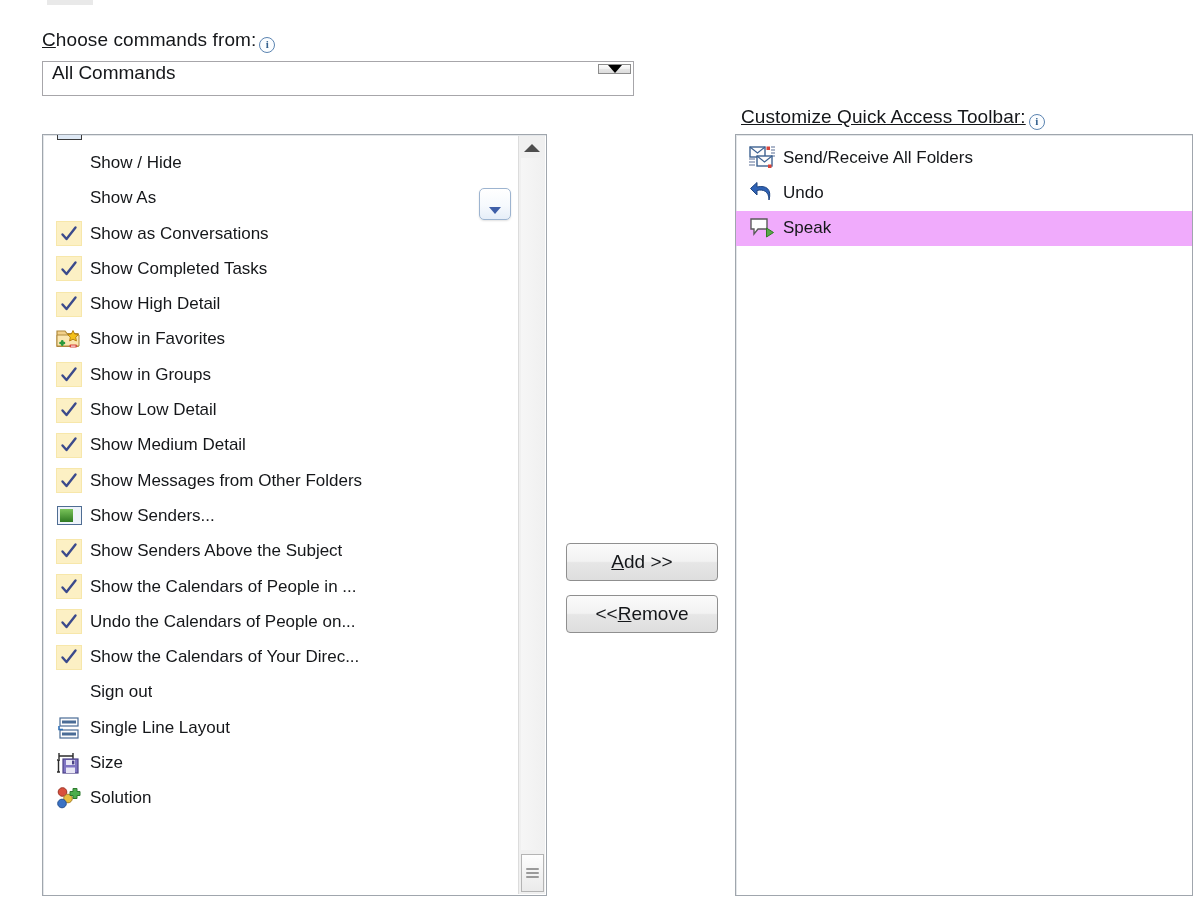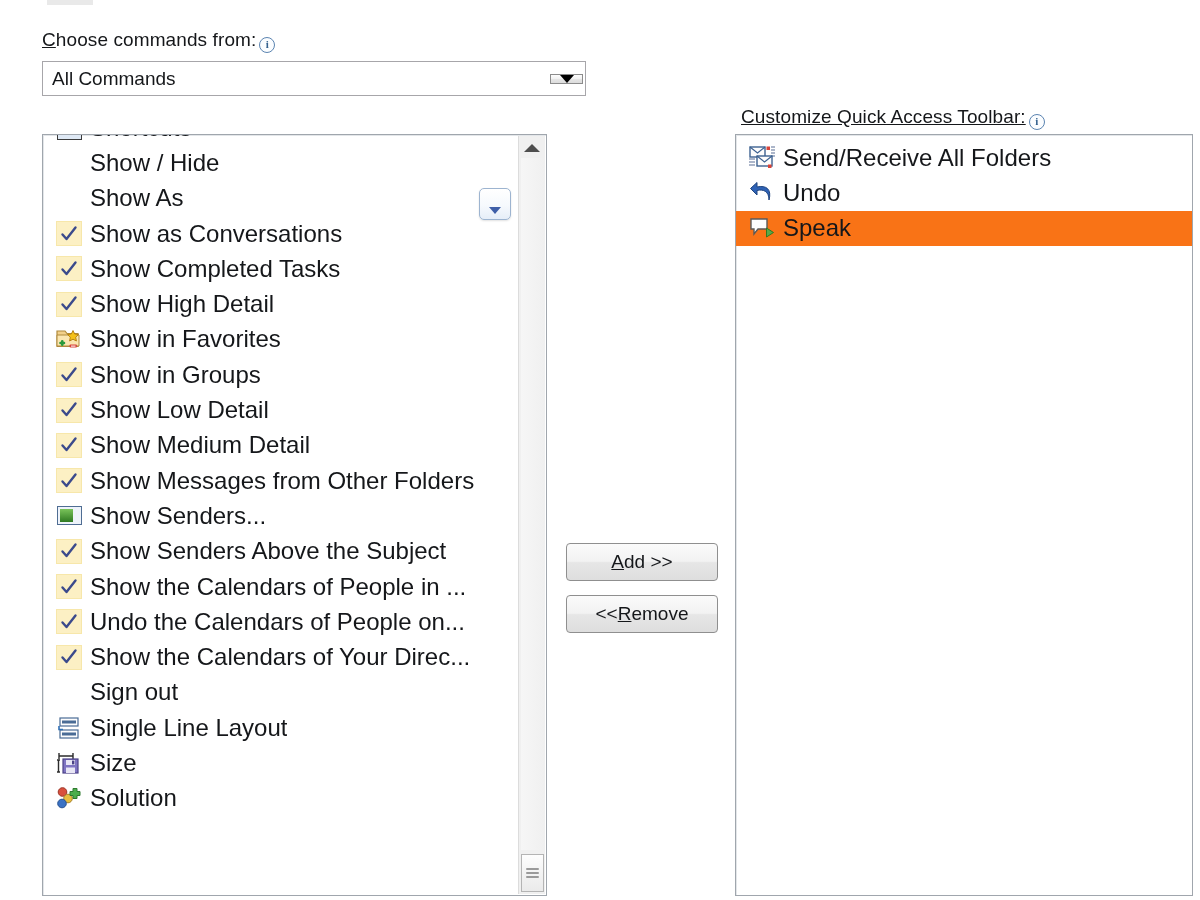--- a/index.html
+++ b/index.html
@@ -31,22 +31,22 @@
     border-radius: 50%;
     border: 1.4px solid #5b84b1;
     color: #34618e; font-size: 11px; font-weight: bold;
     line-height: 13px; text-align: center;
     font-family: "Liberation Serif", serif;
     background: #fbfdff;
   }
 
   
   .combo {
-    position: absolute; left: 42px; top: 61px; width: 544px; height: 35px;
-    border: 1px solid #a7a6aa; background: #fff; display: flex; align-items: center; gap: 28px;
+    position: absolute; left: 42px; top: 61px; width: 592px; height: 35px;
+    border: 1px solid #a7a6aa; background: #fff; display: flex; align-items: flex-start; gap: 28px;
   }
   .combo-value {
     flex: 1; display: flex; align-items: center; padding-left: 9px;
     font-size: 19px; color: #15171a; white-space: nowrap; overflow: hidden;
   }
   .combo-btn {
     width: 33px; margin: 2px 2px 2px 0;
     border: 1px solid #8c8c8c;
     background: linear-gradient(to bottom, #fdfdfd 0%, #f2f2f2 45%, #e6e6e6 50%, #dcdcdc 100%);
     display: flex; align-items: center; justify-content: center;
@@ -66,23 +66,23 @@
   }
   #left-list  { left: 42px;  top: 134px; width: 505px; height: 762px; }
   #right-list { left: 735px; top: 134px; width: 458px; height: 762px; }
 
   .rows { position: absolute; left: 0; top: 0; right: 0; }
   #left-list .rows { right: 28px; }
 
   .row {
     position: relative; height: 35.3px;
     display: flex; align-items: center;
-    font-size: 24px; color: #15171a; white-space: nowrap;
-  }
-  .row.selected { background: #f97316; align-items: center; }
+    font-size: 17px; color: #15171a; white-space: nowrap;
+  }
+  .row.selected { background: #f0abfc; align-items: center; }
   .row .icon-cell {
     width: 44px; min-width: 44px; height: 100%;
     display: flex; align-items: center; justify-content: center;
     padding-left: 8px;
   }
   .row .label { padding-left: 3px; overflow: hidden; }
   .row .submenu-arrow {
     position: absolute; right: 10px; top: 50%; transform: translateY(-50%);
     width: 0; height: 0;
     border-top: 6px solid transparent; border-bottom: 6px solid transparent;

